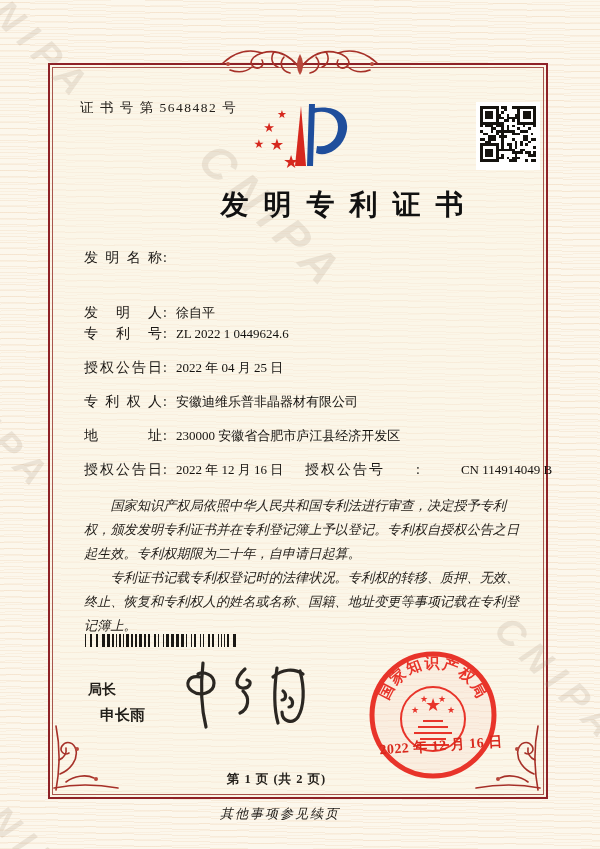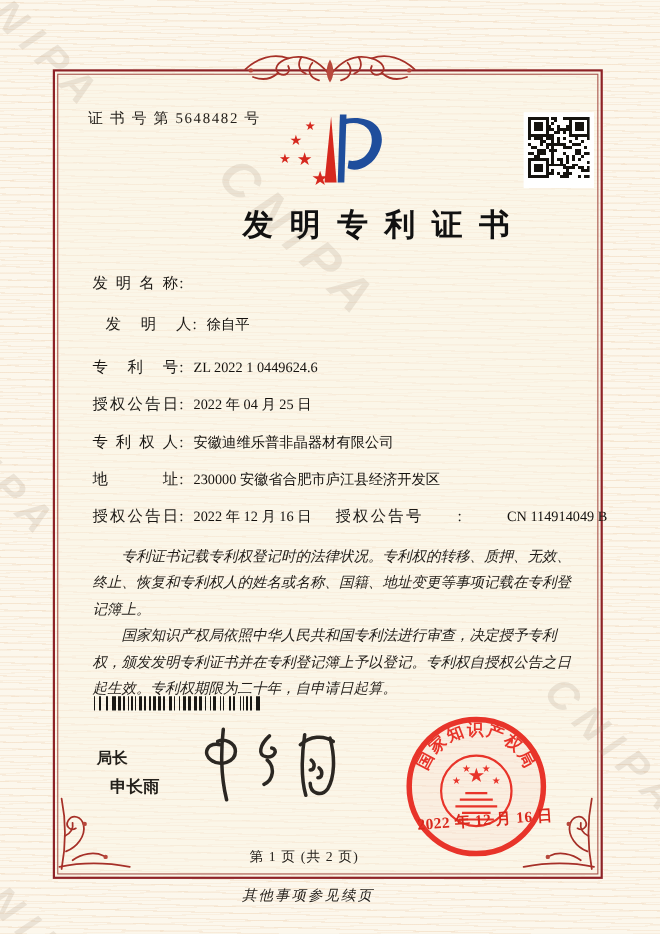--- a/index.html
+++ b/index.html
@@ -40,21 +40,21 @@
   .officer-title{position:absolute;left:88px;top:681px;font-family:"Liberation Sans","DejaVu Sans",sans-serif;
                  font-weight:bold;font-size:14px;color:#23201b;}
   .officer-name{position:absolute;left:100px;top:706px;font-family:"Liberation Sans","DejaVu Sans",sans-serif;
                 font-weight:bold;font-size:15px;color:#23201b;}
   .signature{position:absolute;left:170px;top:655px;}
   .seal{position:absolute;left:367px;top:649px;}
   .seal-date{position:absolute;left:360px;top:737px;width:162px;text-align:center;
              transform:rotate(-4deg);color:#d9281c;font-weight:bold;font-size:14px;
              letter-spacing:.5px;z-index:4;white-space:nowrap;}
   .page-info{position:absolute;left:48px;top:771px;width:457px;text-align:center;
-             font-size:12.5px;color:#26221d;letter-spacing:1px;}
+             font-size:12.5px;color:#26221d;letter-spacing:1px;font-weight:bold;}
   .footer-note{position:absolute;left:0;top:805px;width:560px;text-align:center;
                font-size:13px;font-style:italic;color:#201c18;letter-spacing:2px;}
 </style>
 </head>
 <body>
 
 <div class="page">
 
   <div class="wm" style="left:-12px;top:-34px;font-size:38px;">CNIPA</div>
   <div class="wm" style="left:226px;top:132px;font-size:46px;">CNIPA</div>
@@ -345,21 +345,21 @@
     </div>
 
     <div class="title">发明专利证书</div>
 
     <div class="row" style="top:249px;">
       <span class="pair">
           <span class="lbl">发明名称</span>
           <span class="colon">:</span>
         </span>
     </div>
-    <div class="row" style="top:286px;margin-left:12px;">
+    <div class="row" style="top:304px;">
       <span class="pair">
           <span class="lbl">发明人</span>
           <span class="colon">:</span>
           <span class="val">徐自平</span>
         </span>
     </div>
     <div class="row" style="top:325px;">
       <span class="pair">
           <span class="lbl">专利号</span>
           <span class="colon">:</span>
@@ -394,22 +394,22 @@
           <span class="val">2022 年 12 月 16 日</span>
         </span>
       <span class="pair pair2">
           <span class="lbl">授权公告号</span>
           <span class="colon">:</span>
           <span class="val">CN 114914049 B</span>
         </span>
     </div>
 
     <div class="paras">
+      <p>国家知识产权局依照中华人民共和国专利法进行审查，决定授予专利权，颁发发明专利证书并在专利登记簿上予以登记。专利权自授权公告之日起生效。专利权期限为二十年，自申请日起算。</p>
       <p>专利证书记载专利权登记时的法律状况。专利权的转移、质押、无效、终止、恢复和专利权人的姓名或名称、国籍、地址变更等事项记载在专利登记簿上。</p>
-      <p>国家知识产权局依照中华人民共和国专利法进行审查，决定授予专利权，颁发发明专利证书并在专利登记簿上予以登记。专利权自授权公告之日起生效。专利权期限为二十年，自申请日起算。</p>
     </div>
 
     <div class="barcode">
       <svg id="bcsvg" width="156" height="13" viewBox="0 0 156 13" shape-rendering="crispEdges">
           <rect x="0" y="0" width="1" height="13" fill="#1a1814"></rect>
           <rect x="5" y="0" width="2" height="13" fill="#1a1814"></rect>
           <rect x="11" y="0" width="2" height="13" fill="#1a1814"></rect>
           <rect x="17" y="0" width="3" height="13" fill="#1a1814"></rect>
           <rect x="22" y="0" width="3" height="13" fill="#1a1814"></rect>
           <rect x="27" y="0" width="2" height="13" fill="#1a1814"></rect>

